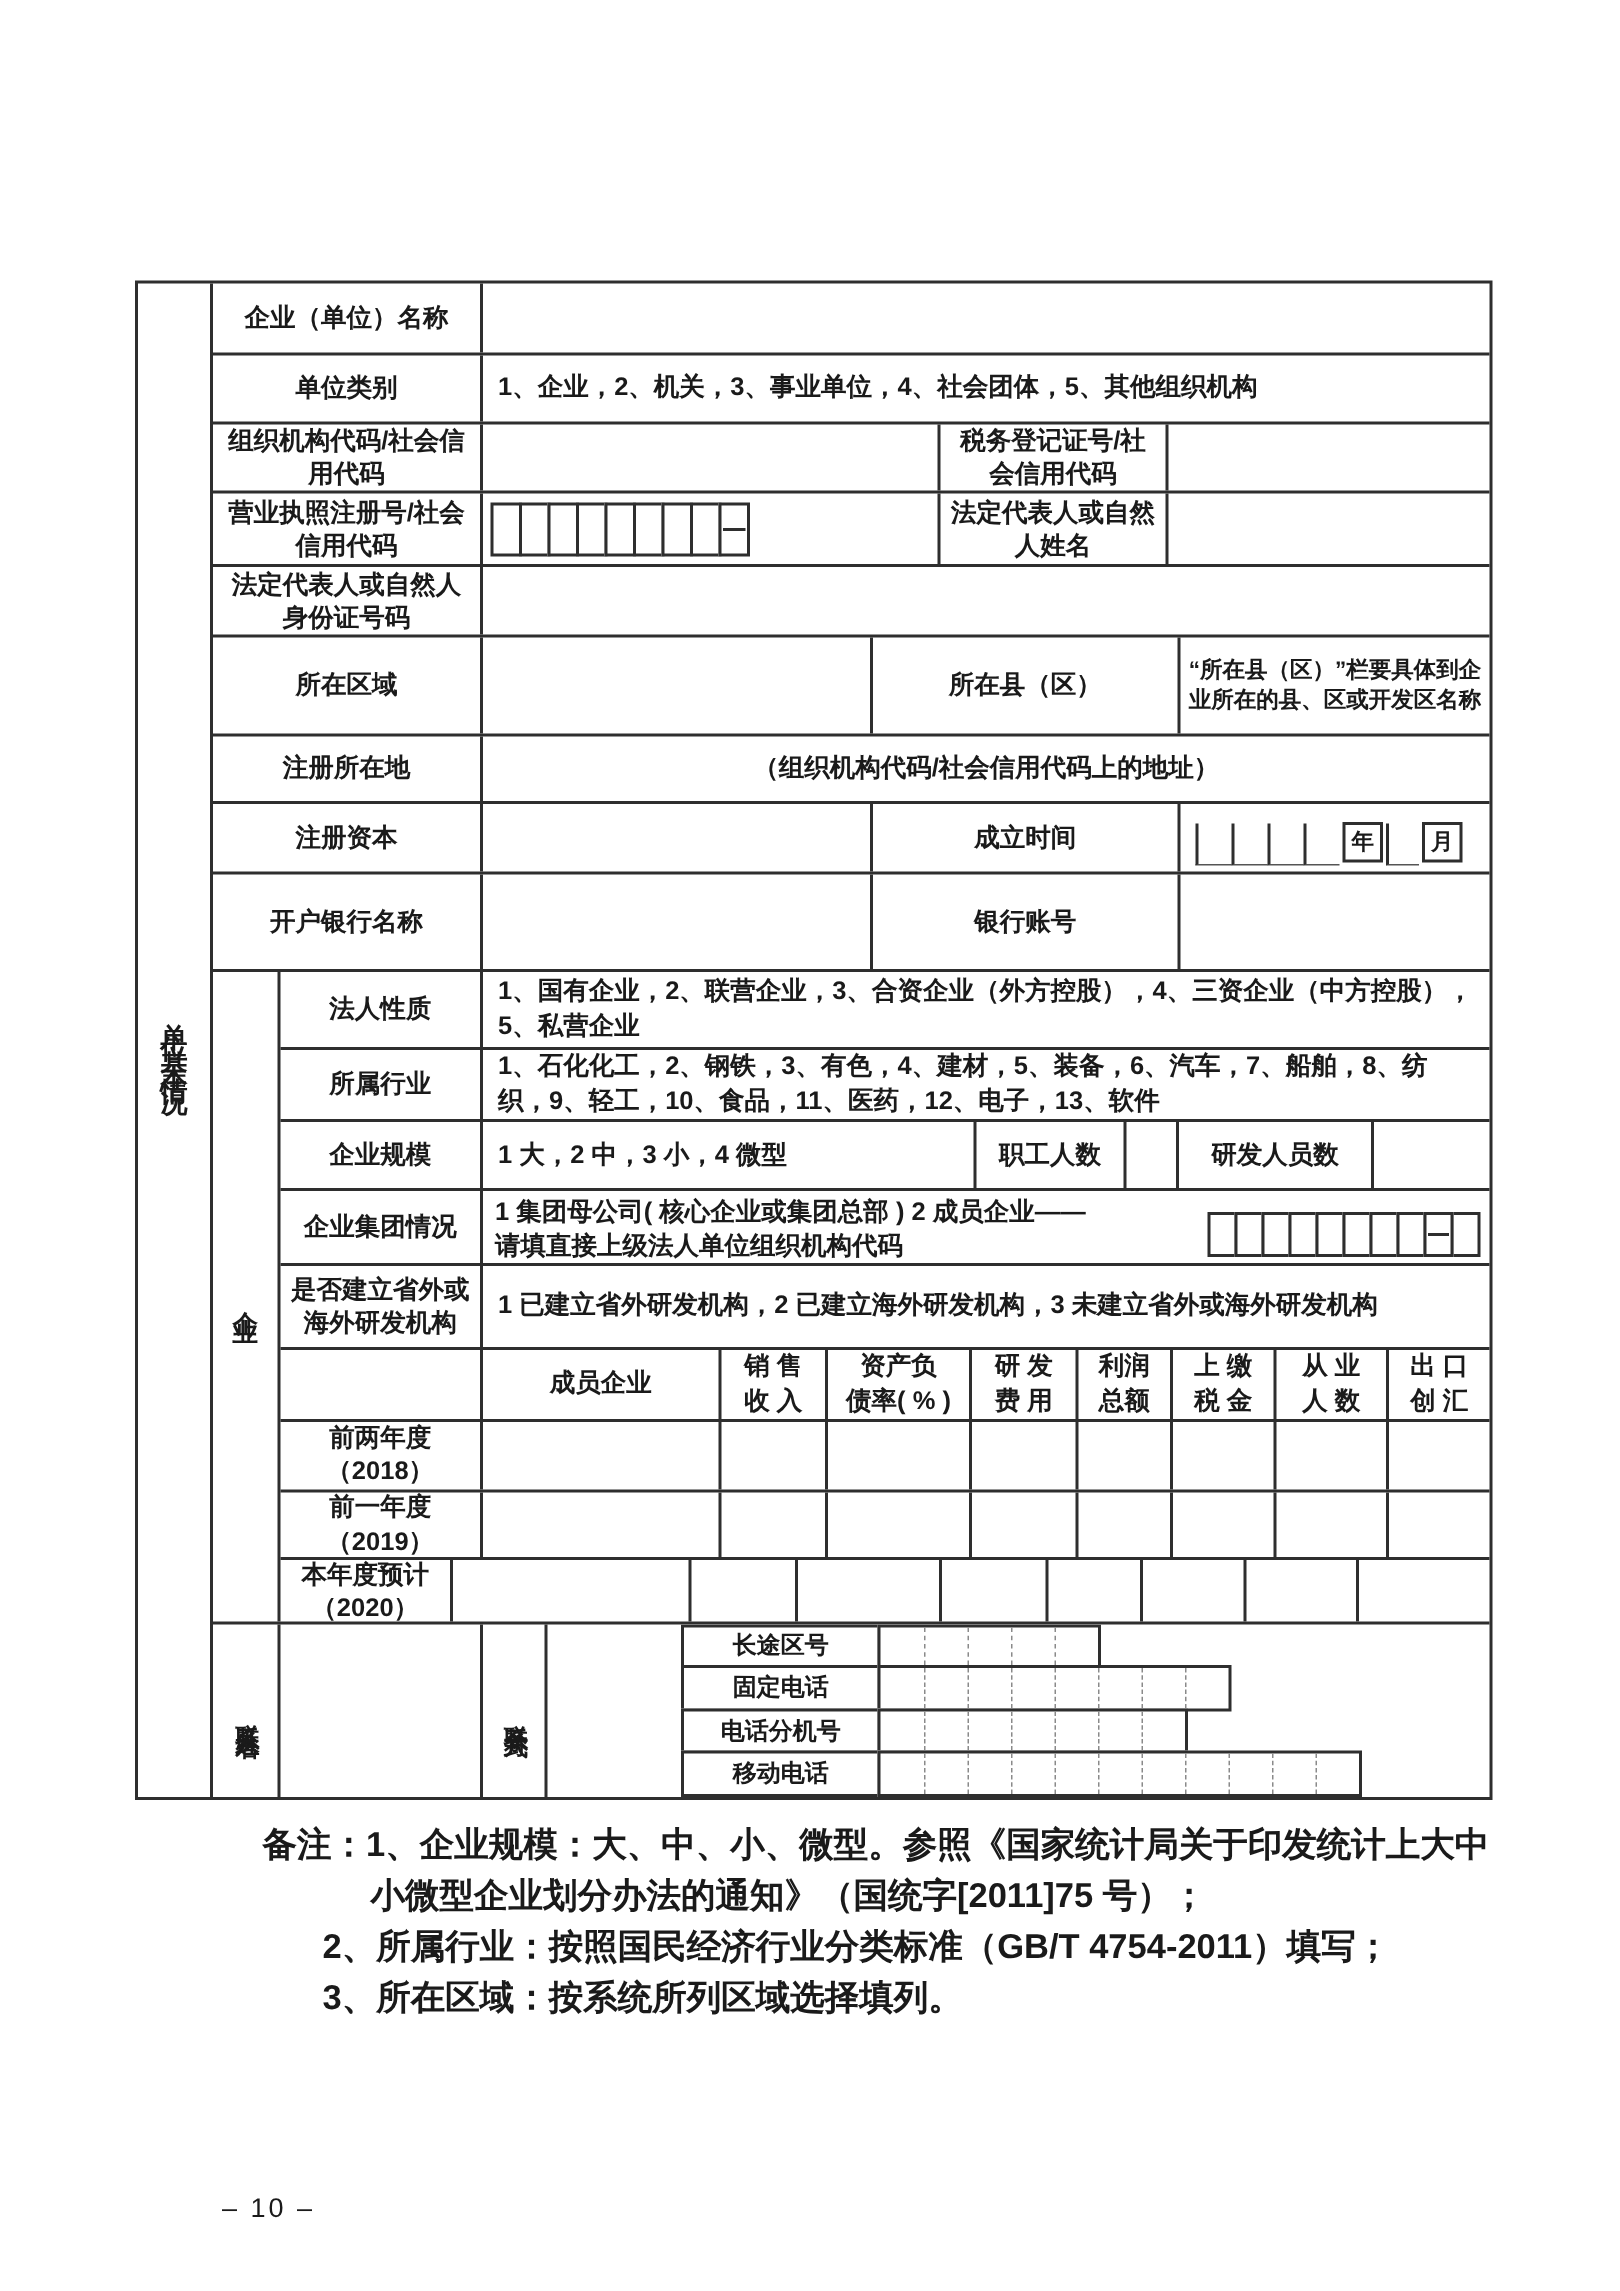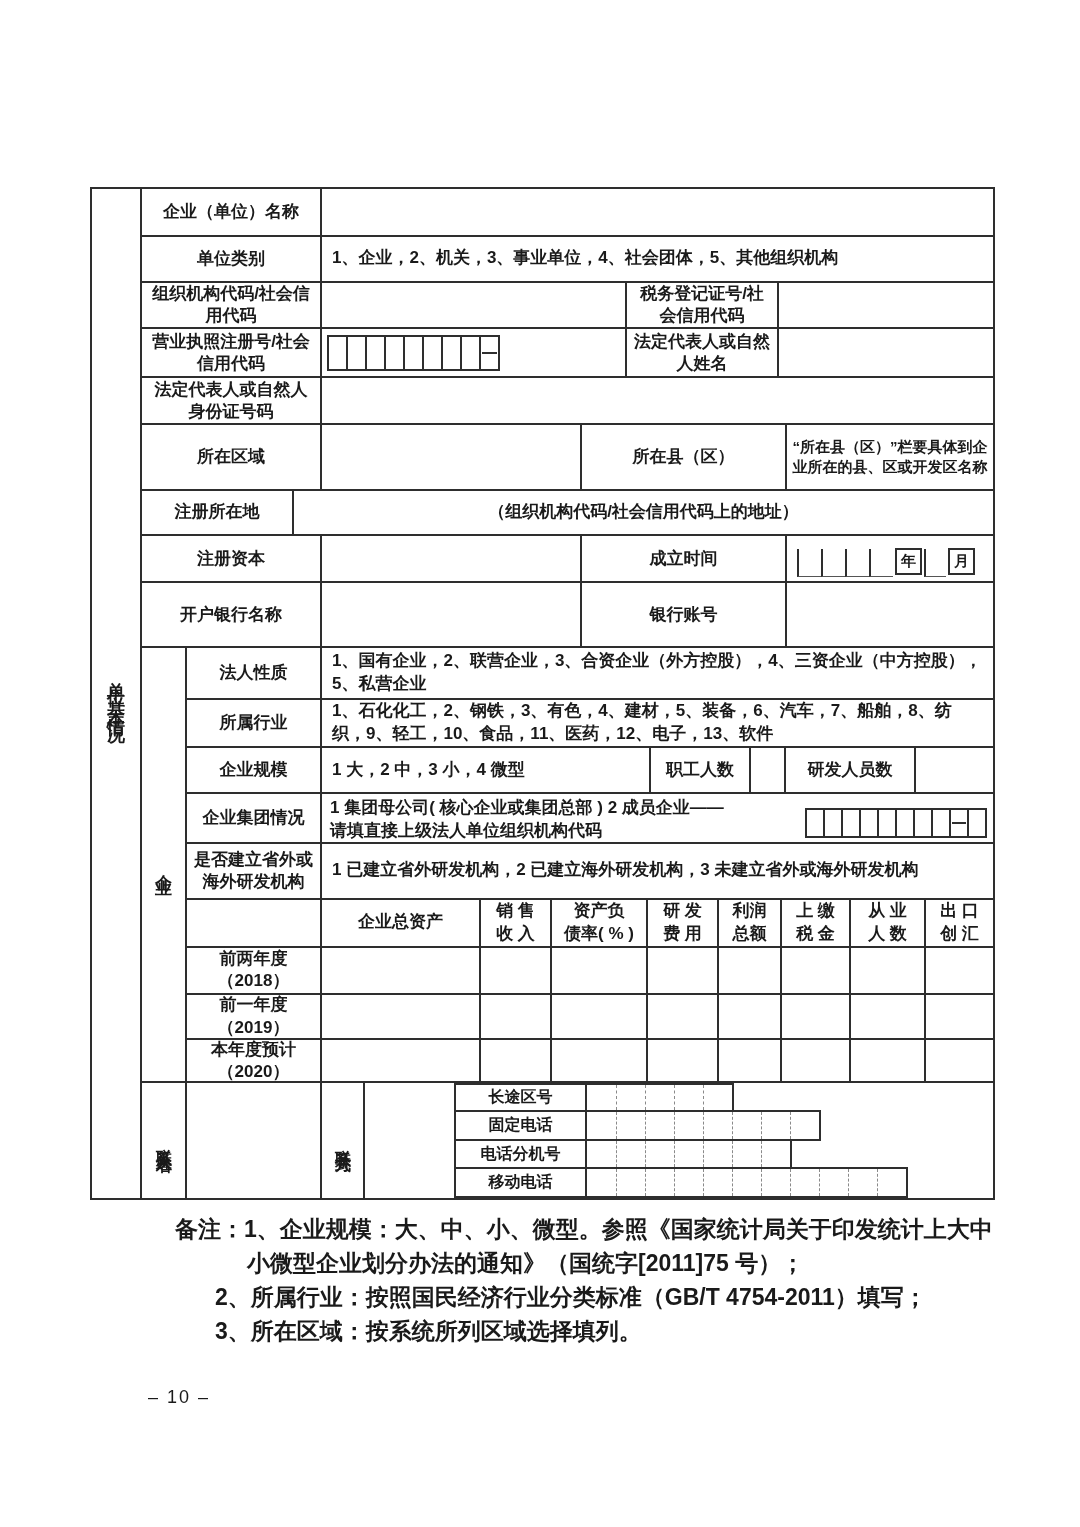--- a/index.html
+++ b/index.html
@@ -58,21 +58,21 @@
   .ph-row{flex:1;display:flex;align-items:stretch;}
   .isl{height:100%;}
   .ph-row:nth-child(n+2) .isl{height:calc(100% + 2px);margin-top:-2px;}
   .ph-label{width:133px;border:2px solid var(--bc);display:flex;align-items:center;justify-content:center;
             font-weight:bold;font-size:16px;background:#fff;}
   .ph-cells{display:flex;border:2px solid var(--bc);margin-left:-2px;background:#fff;}
   .ph-cells i{display:block;width:29px;border-left:1.5px dashed #8a8a8a;}
   .ph-cells i:first-child{border-left:none;}
   
   .notes{position:absolute;left:0;top:1212px;width:100%;font-weight:bold;font-size:23px;line-height:34px;color:var(--tc);}
-  .pageno{position:absolute;left:148px;top:1387px;font-size:18px;letter-spacing:2px;color:var(--tc);}
+  .pageno{position:absolute;left:148px;top:1462px;font-size:18px;letter-spacing:2px;color:var(--tc);}
 </style>
 </head>
 <body>
 
 <div class="page">
 
   <div class="form-table">
 
     <div class="outer-col">
       <span class="vt big">单位基本情况</span>
@@ -124,21 +124,21 @@
       </div>
 
       <div class="row" style="height:66px">
         <div class="cell lbl" style="width:180px">所在区域</div>
         <div class="cell" style="width:260px"></div>
         <div class="cell lbl" style="width:205px">所在县（区）</div>
         <div class="cell fill small-note">“所在县（区）”栏要具体到企业所在的县、区或开发区名称</div>
       </div>
 
       <div class="row" style="height:45px">
-        <div class="cell lbl" style="width:152px">注册所在地</div>
+        <div class="cell lbl" style="width:180px">注册所在地</div>
         <div class="cell fill lbl">（组织机构代码/社会信用代码上的地址）</div>
       </div>
 
       <div class="row" style="height:48px">
         <div class="cell lbl" style="width:180px">注册资本</div>
         <div class="cell" style="width:260px"></div>
         <div class="cell lbl" style="width:205px">成立时间</div>
         <div class="cell fill" style="justify-content:flex-start">
           <div class="comb">
             <span class="tick"></span>
@@ -206,21 +206,21 @@
             </div>
           </div>
 
           <div class="row" style="height:57px">
             <div class="cell lbl" style="width:135px">是否建立省外或海外研发机构</div>
             <div class="cell fill opts">1 已建立省外研发机构，2 已建立海外研发机构，3 未建立省外或海外研发机构</div>
           </div>
 
           <div class="row" style="height:48px">
             <div class="cell" style="width:135px"></div>
-            <div class="cell finh pre" style="width:159px">企业总资产</div>
+            <div class="cell finh pre" style="width:159px">成员企业</div>
             <div class="cell finh pre" style="width:71px">销 售
 收 入</div>
             <div class="cell finh pre" style="width:96px">资产负
 债率( % )</div>
             <div class="cell finh pre" style="width:71px">研 发
 费 用</div>
             <div class="cell finh pre" style="width:63px">利润
 总额</div>
             <div class="cell finh pre" style="width:69px">上 缴
 税 金</div>
@@ -248,21 +248,21 @@
             <div class="cell" style="width:159px"></div>
             <div class="cell" style="width:71px"></div>
             <div class="cell" style="width:96px"></div>
             <div class="cell" style="width:71px"></div>
             <div class="cell" style="width:63px"></div>
             <div class="cell" style="width:69px"></div>
             <div class="cell" style="width:75px"></div>
             <div class="cell fill"></div>
           </div>
           <div class="row" style="height:42px">
-            <div class="cell lbl pre" style="width:135px">本年度预计
+            <div class="cell lbl pre" style="width:115px">本年度预计
 （2020）</div>
             <div class="cell" style="width:159px"></div>
             <div class="cell" style="width:71px"></div>
             <div class="cell" style="width:96px"></div>
             <div class="cell" style="width:71px"></div>
             <div class="cell" style="width:63px"></div>
             <div class="cell" style="width:69px"></div>
             <div class="cell" style="width:75px"></div>
             <div class="cell fill"></div>
           </div>

